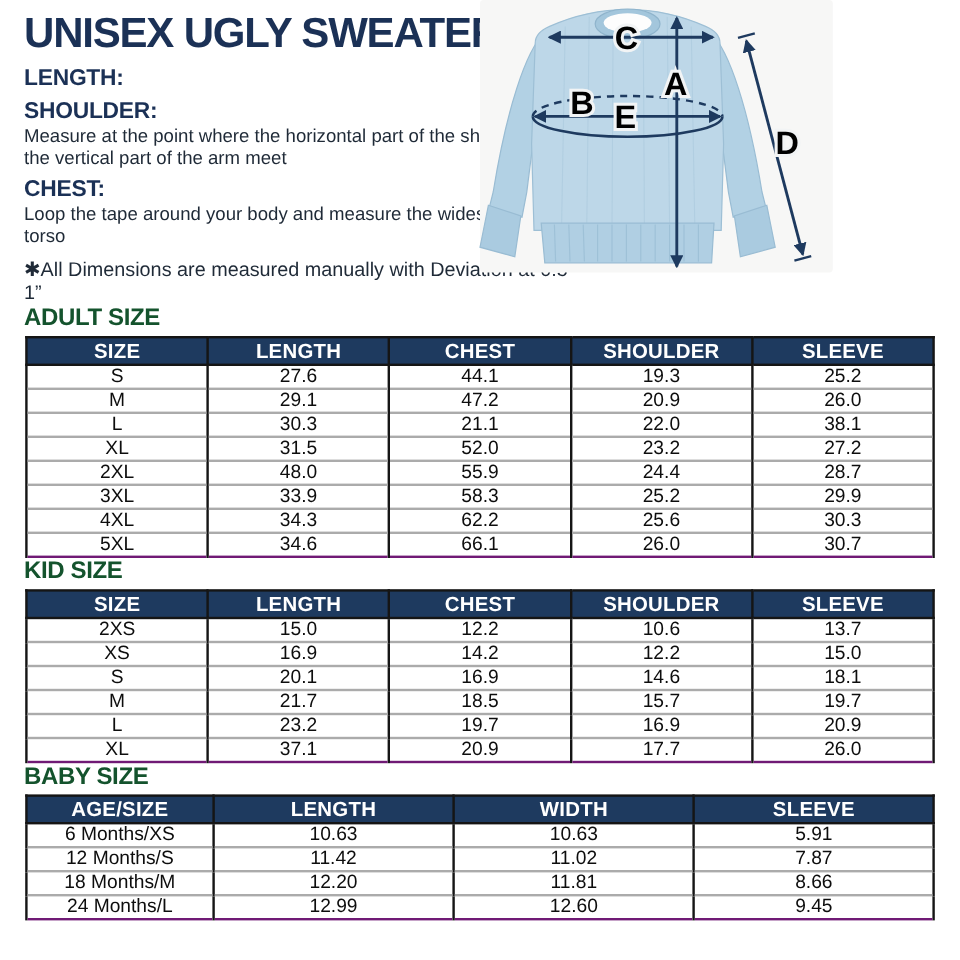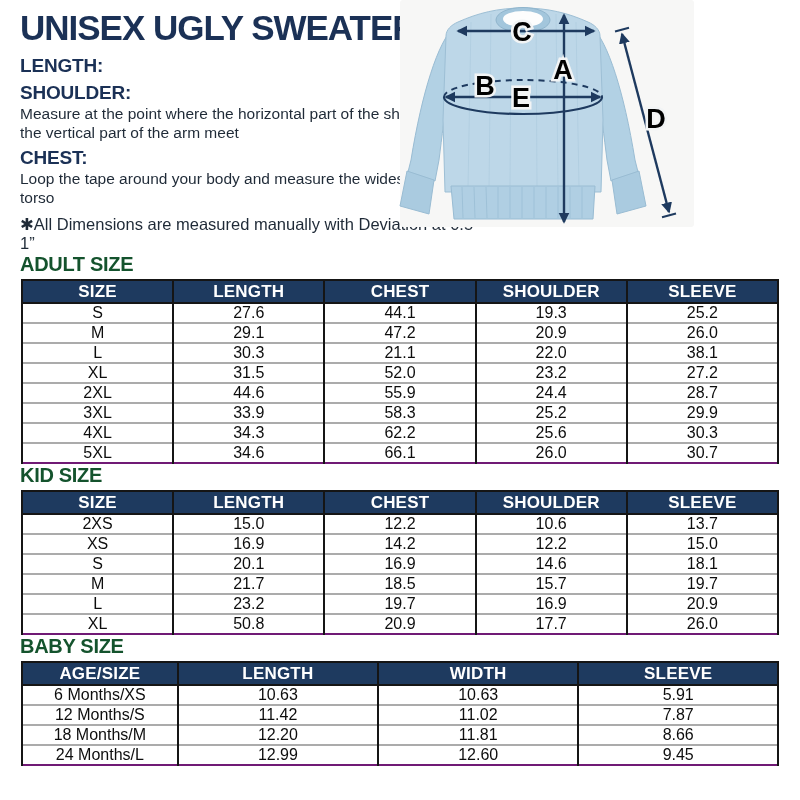--- a/index.html
+++ b/index.html
@@ -194,21 +194,21 @@
           </tr>
           <tr>
             <td>XL</td>
             <td>31.5</td>
             <td>52.0</td>
             <td>23.2</td>
             <td>27.2</td>
           </tr>
           <tr>
             <td>2XL</td>
-            <td>44.6</td>
+            <td>48.0</td>
             <td>55.9</td>
             <td>24.4</td>
             <td>28.7</td>
           </tr>
           <tr>
             <td>3XL</td>
             <td>33.9</td>
             <td>58.3</td>
             <td>25.2</td>
             <td>29.9</td>
@@ -281,21 +281,21 @@
           </tr>
           <tr>
             <td>L</td>
             <td>23.2</td>
             <td>19.7</td>
             <td>16.9</td>
             <td>20.9</td>
           </tr>
           <tr>
             <td>XL</td>
-            <td>50.8</td>
+            <td>37.1</td>
             <td>20.9</td>
             <td>17.7</td>
             <td>26.0</td>
           </tr>
         </tbody>
       </table>
   </div>
 
   <div class="size-section">
     <div class="section-heading">BABY SIZE</div>

